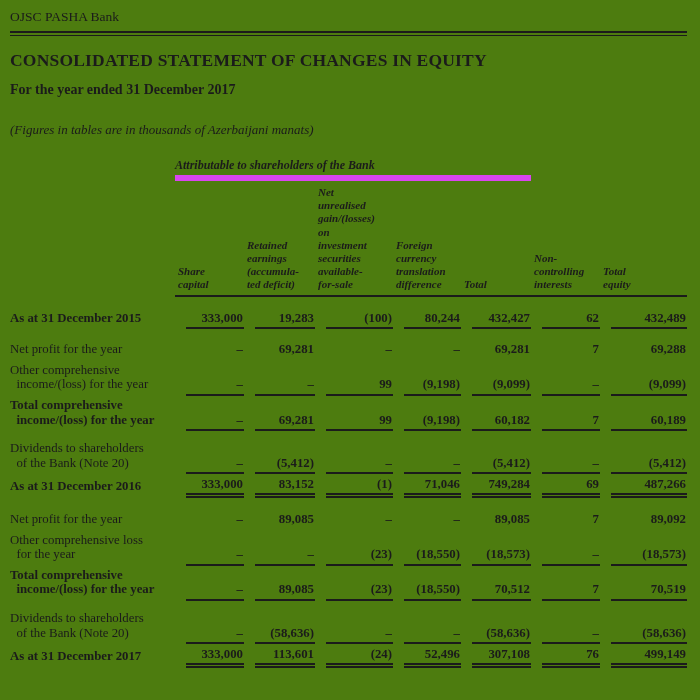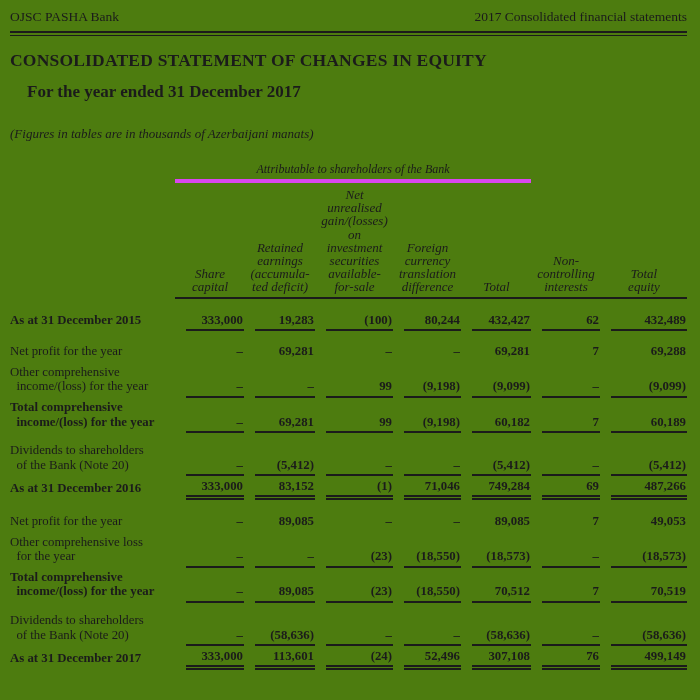--- a/index.html
+++ b/index.html
@@ -25,52 +25,52 @@
     border-top: 2px solid #1b1b1b;
     border-bottom: 1px solid #1b1b1b;
   }
   .title {
     font-size: 17.5px;
     font-weight: bold;
     margin: 14px 0 4px 0;
     letter-spacing: 0.2px;
   }
   .subtitle {
-    font-size: 17px;
+    font-size: 14px;
     font-weight: bold;
-    margin: 11px 0 0 17px;
+    margin: 11px 0 0 0;
   }
   .units-note {
     font-style: italic;
     font-size: 13px;
     margin-top: 24px;
   }
   table.equity {
     border-collapse: collapse;
     table-layout: fixed;
     width: 677px;
     margin-top: 20px;
   }
   th, td { margin: 0; }
   th.lblh, th.nogrp { border: none; }
   th.grp {
     font-size: 12px;
     font-style: italic;
-    font-weight: normal;
-    text-align: center;
+    font-weight: bold;
+    text-align: left;
     vertical-align: bottom;
-    border-bottom: 4px solid #d946ef;
+    border-bottom: 6px solid #d946ef;
     padding: 0 0 2px 0;
   }
   th.col {
-    font-size: 13px;
+    font-size: 11px;
     line-height: 13.2px;
     font-style: italic;
-    font-weight: normal;
-    text-align: center;
+    font-weight: bold;
+    text-align: left;
     vertical-align: bottom;
     white-space: pre-line;
     border-bottom: 2px solid #1b1b1b;
     padding: 5px 2px 3px 3px;
   }
   td.lbl {
     font-size: 12.8px;
     line-height: 14.6px;
     white-space: pre-line;
     vertical-align: bottom;
@@ -102,21 +102,20 @@
   #equity-tbody tr:nth-child(10) td { padding-top: 10px; }
   #equity-tbody tr:nth-child(11) td { padding-top: 3px; }
 </style>
 </head>
 <body>
 
 <div class="page">
 
   <div class="doc-header">
     <span>OJSC PASHA Bank</span>
-    <span>2017 Consolidated financial statements</span>
   </div>
 
   <div class="double-rule"></div>
 
   <div class="title">CONSOLIDATED STATEMENT OF CHANGES IN EQUITY</div>
   <div class="subtitle">For the year ended 31 December 2017</div>
   <div class="units-note">(Figures in tables are in thousands of Azerbaijani manats)</div>
 
   <table class="equity">
     <colgroup>
@@ -325,21 +324,21 @@
           <td class="num">
             <span class="val">–</span>
           </td>
           <td class="num">
             <span class="val">89,085</span>
           </td>
           <td class="num">
             <span class="val">7</span>
           </td>
           <td class="num">
-            <span class="val">49,053</span>
+            <span class="val">89,092</span>
           </td>
         </tr>
         <tr class="row u-single">
           <td class="lbl">Other comprehensive loss
 &nbsp;&nbsp;for the year</td>
           <td class="num">
             <span class="val">–</span>
           </td>
           <td class="num">
             <span class="val">–</span>

